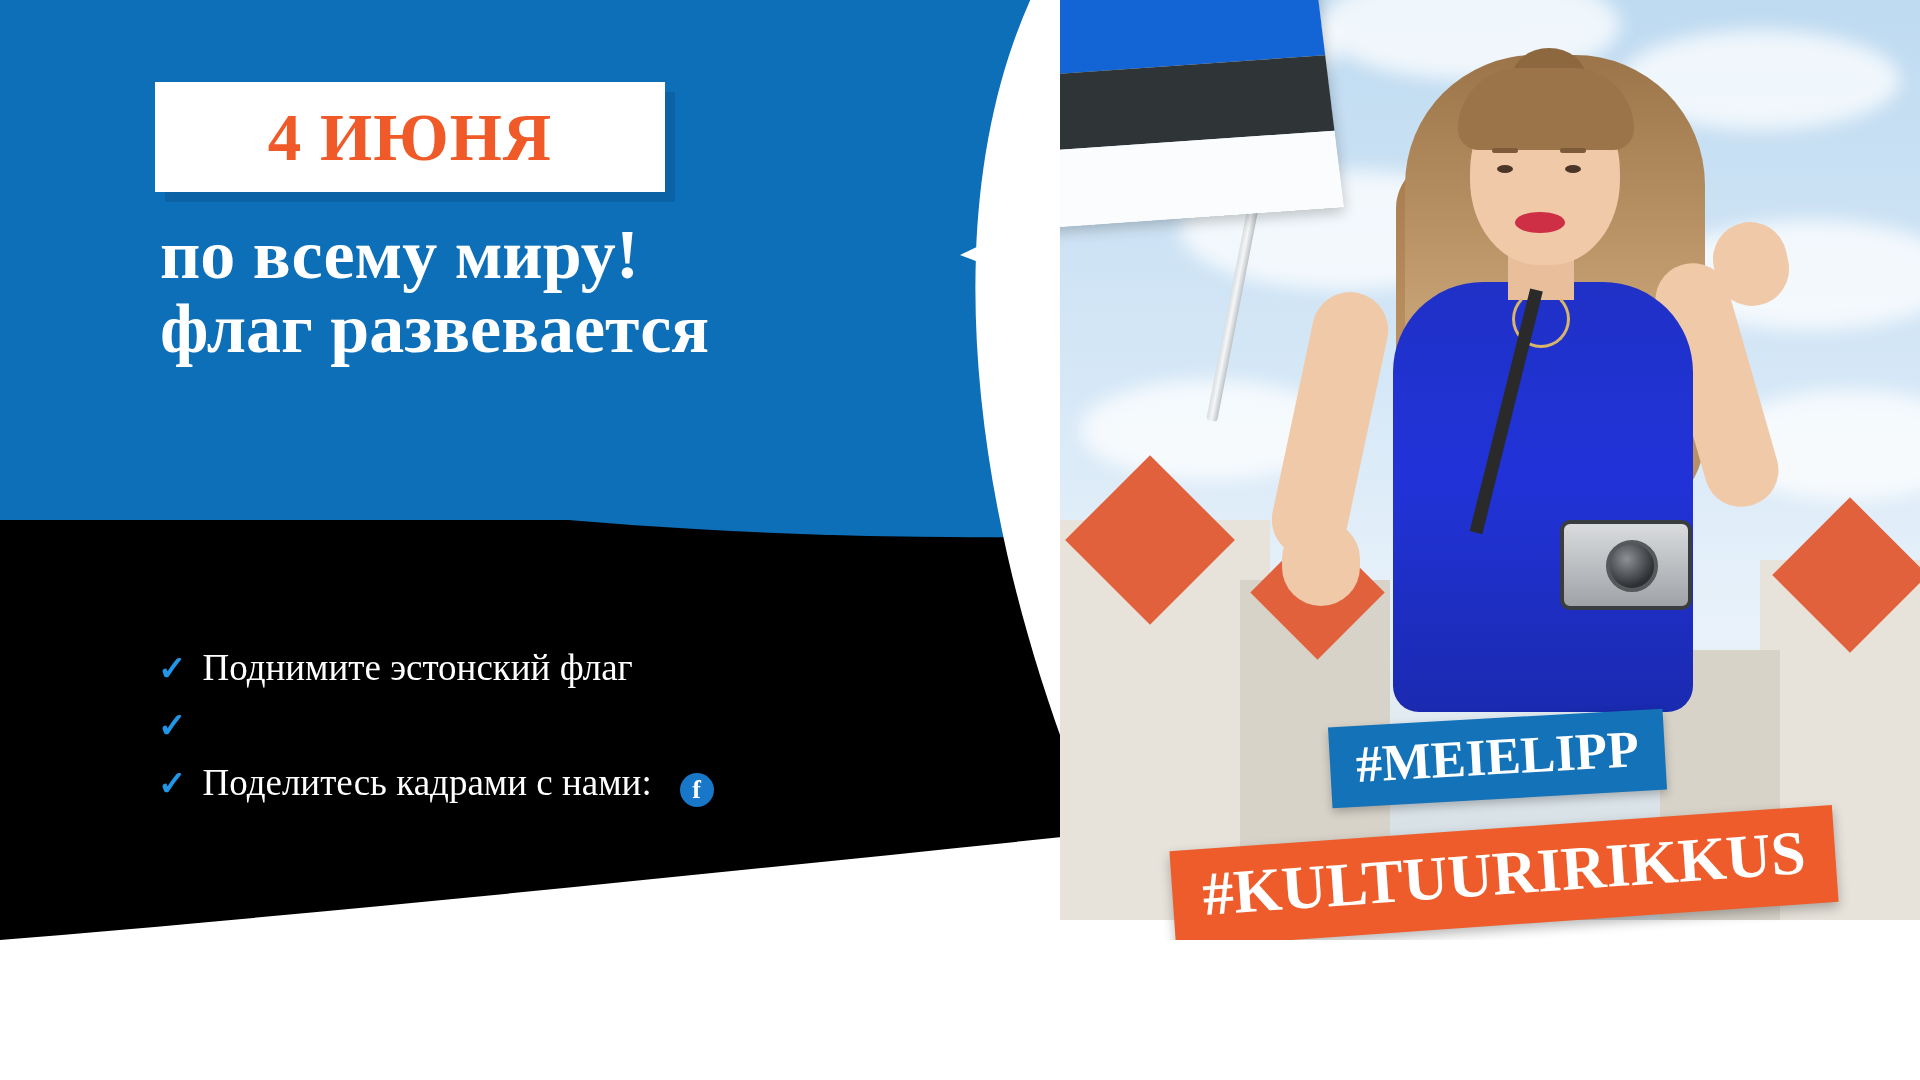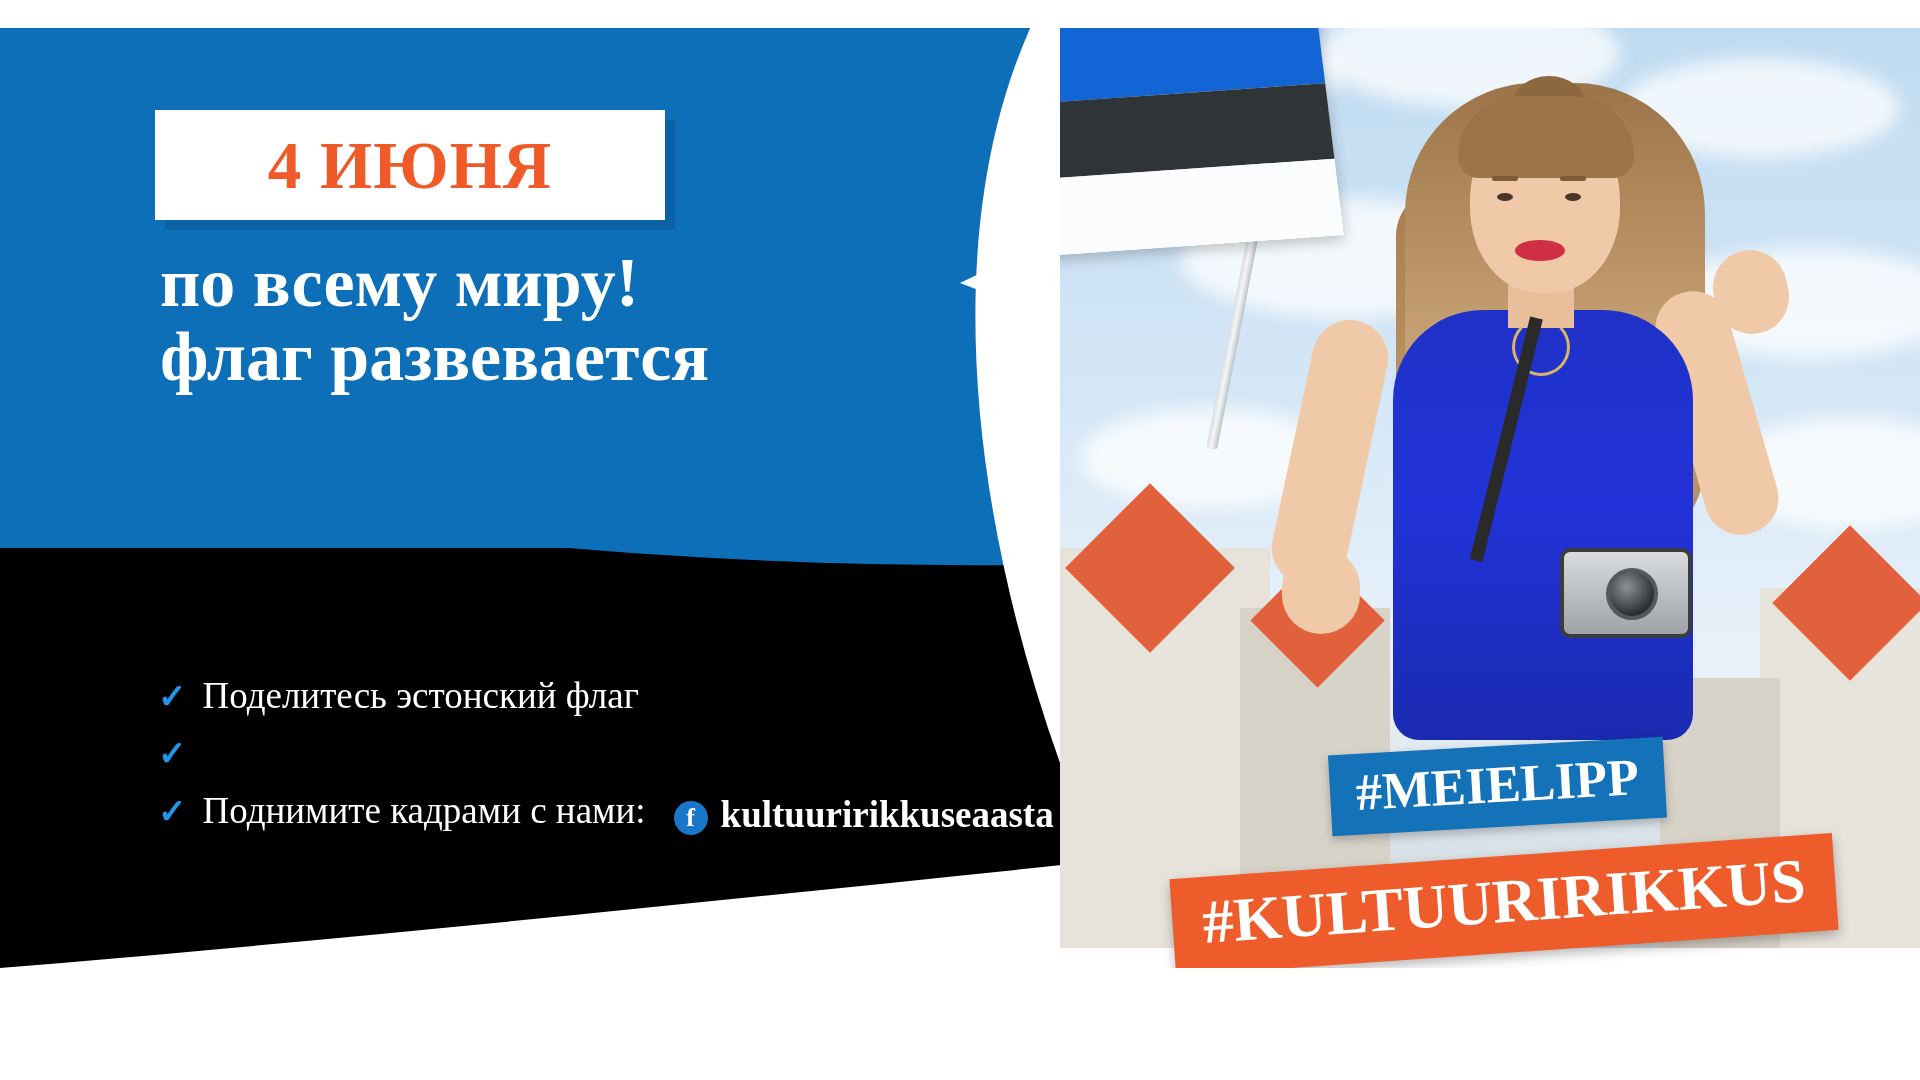--- a/index.html
+++ b/index.html
@@ -2,21 +2,21 @@
 <html><head>
 <meta charset="utf-8">
 <style>
   * { margin:0; padding:0; box-sizing:border-box; }
   html,body { width:1920px; height:1080px; overflow:hidden; }
   body {
     font-family:"Liberation Serif", serif;
     background:#ffffff;
     position:relative;
   }
-  #poster { position:absolute; inset:0; overflow:hidden; background:#ffffff;margin-top:28px; }
+  #poster { position:absolute; inset:0; overflow:hidden; background:#ffffff; }
 
   
   .blue-panel {
     position:absolute; left:0; top:0; width:1340px; height:580px;
     background:#0d6fb8;
   }
   .black-panel {
     position:absolute; left:0; top:520px; width:1390px; height:420px;
     background:#000000;
   }
@@ -271,31 +271,30 @@
   </div>
 
   <div class="headline">
     <div>по всему миру!</div>
     <div>флаг развевается</div>
   </div>
 
   <div class="checklist">
     <div class="check-row">
       <span class="check-mark">✓</span>
-      <span>Поделитесь эстонский флаг</span>
+      <span>Поднимите эстонский флаг</span>
     </div>
     <div class="check-row">
       <span class="check-mark">✓</span>
     </div>
     <div class="check-row">
       <span class="check-mark">✓</span>
-      <span>Поднимите кадрами с нами:</span>
+      <span>Поделитесь кадрами с нами:</span>
       <span class="fb-inline">
         <span class="fb-icon">f</span>
-        <span class="fb-handle">kultuuririkkuseaasta</span>
       </span>
     </div>
   </div>
 
   <div class="tag-blue">#MEIELIPP</div>
   <div class="tag-orange">#KULTUURIRIKKUS</div>
 
   <div class="footer">
     
 

